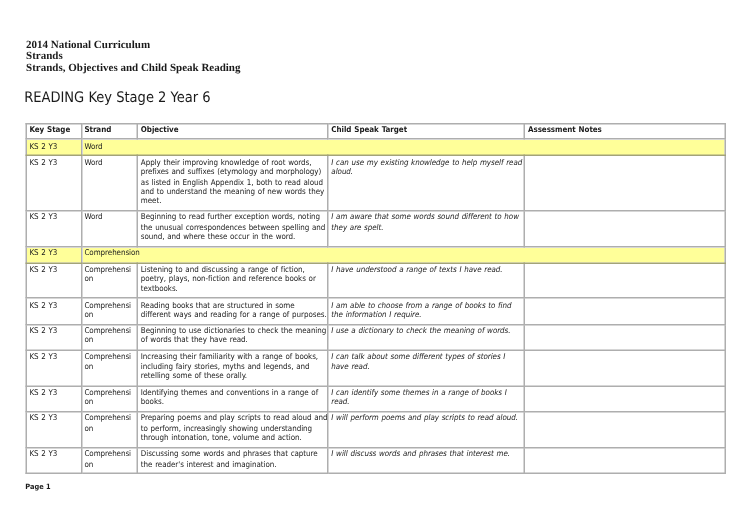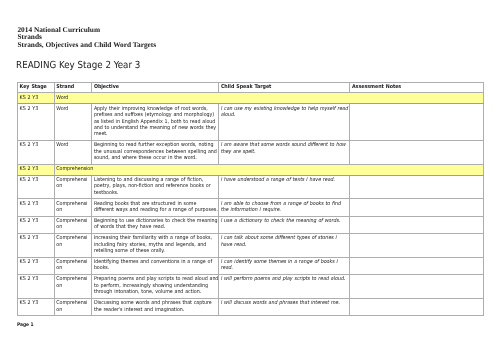--- a/index.html
+++ b/index.html
@@ -41,24 +41,24 @@
             font-stretch:condensed; font-size:4.9px; line-height:5.4px; font-weight:bold; color:#1a1a1a; }
 </style>
 </head>
 <body>
 
 <div class="page">
 
   <div class="headblock">
     <div class="headline">2014 National Curriculum</div>
     <div class="headline">Strands</div>
-    <div class="headline">Strands, Objectives and Child Word Targets</div>
+    <div class="headline">Strands, Objectives and Child Speak Reading</div>
   </div>
 
-  <div class="subhead">READING Key Stage 2 Year 3</div>
+  <div class="subhead">READING Key Stage 2 Year 6</div>
 
   <table class="grid">
     <colgroup>
       <col style="width: 36.7px;">
       <col style="width: 37.6px;">
       <col style="width: 127px;">
       <col style="width: 131.1px;">
       <col style="width: 133.2px;">
     </colgroup>
     <thead>

